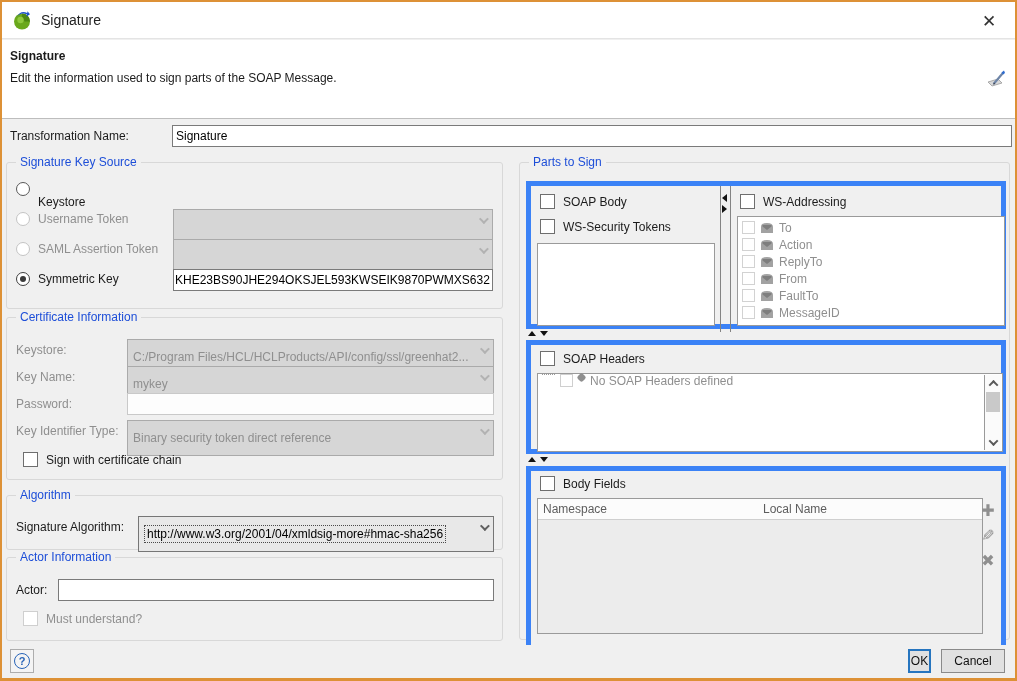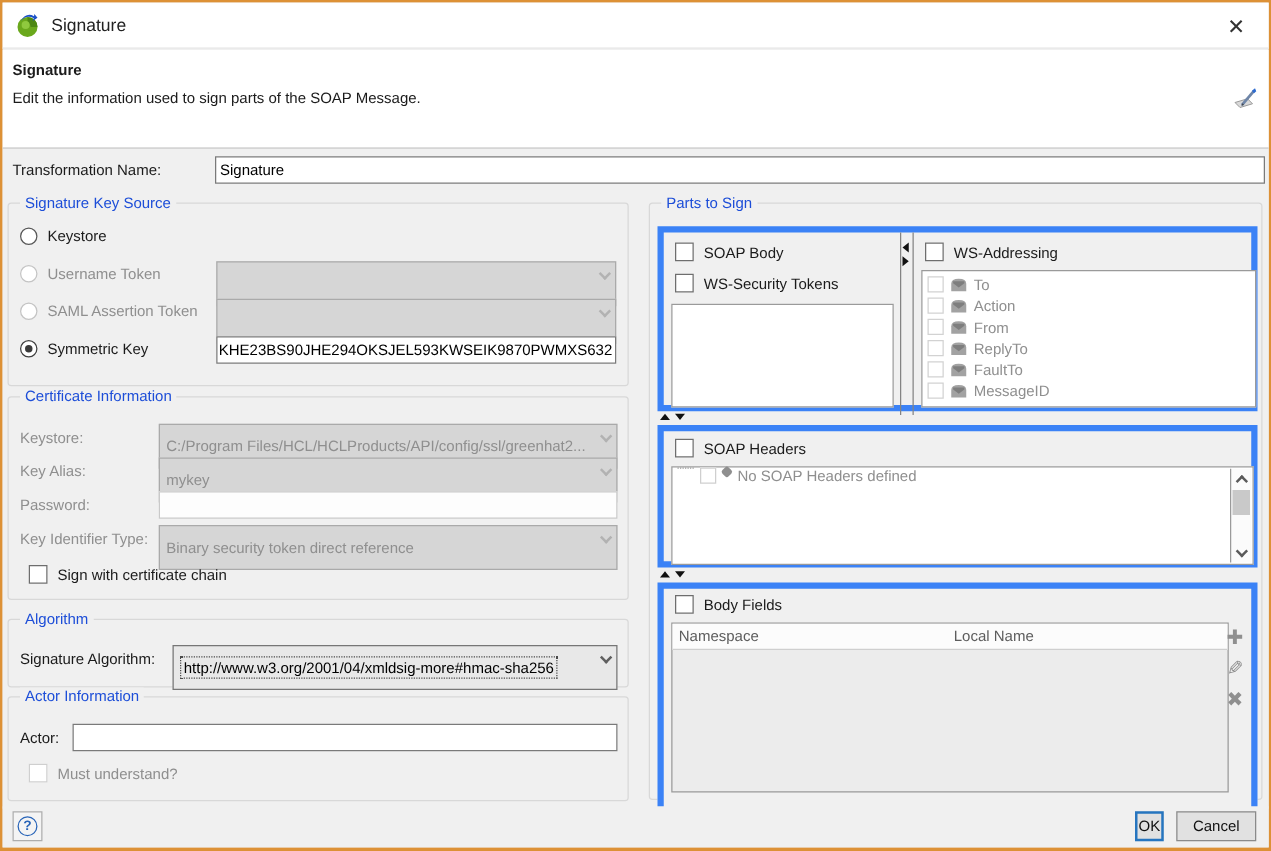--- a/index.html
+++ b/index.html
@@ -139,21 +139,21 @@
 
   <div class="content">
 
     <span class="lbl" style="left:8px; top:10px;">Transformation Name:</span>
     <input class="tinput" style="left: 170px; top: 6px; width: 840px;" value="Signature">
 
     <div class="grp" style="left:4px; top:43px; width:497px; height:147px;">
       <span class="grp-legend">Signature Key Source</span>
 
       <span class="radio" style="left:9px; top:19px;"></span>
-      <span class="lbl" style="left:31px; top:19px;text-align:right;">Keystore</span>
+      <span class="lbl" style="left:31px; top:32px;text-align:right;">Keystore</span>
 
       <span class="radio dis" style="left:9px; top:49px;"></span>
       <span class="lbl dis" style="left:31px; top:49px;">Username Token</span>
       <div class="combo" style="left:166px; top:46px; width:320px;">
           <span class="chev"></span>
         </div>
 
       <span class="radio dis" style="left:9px; top:79px;"></span>
       <span class="lbl dis" style="left:31px; top:79px;">SAML Assertion Token</span>
       <div class="combo" style="left:166px; top:76px; width:320px;">
@@ -167,21 +167,21 @@
 
     <div class="grp" style="left:4px; top:198px; width:497px; height:163px;">
       <span class="grp-legend">Certificate Information</span>
 
       <span class="lbl dis" style="left:9px; top:25px;">Keystore:</span>
       <div class="combo" style="left:120px; top:21px; width:367px;">
         <span>C:/Program Files/HCL/HCLProducts/API/config/ssl/greenhat2...</span>
         <span class="chev"></span>
       </div>
 
-      <span class="lbl dis" style="left:9px; top:52px;">Key Alias:</span>
+      <span class="lbl dis" style="left:9px; top:52px;">Key Name:</span>
       <div class="combo" style="left:120px; top:48px; width:367px;">
         <span>mykey</span>
         <span class="chev"></span>
       </div>
 
       <span class="lbl dis" style="left:9px; top:79px;">Password:</span>
       <input class="tinput dis" style="left: 120px; top: 75px; width: 367px;">
 
       <span class="lbl dis" style="left:9px; top:106px;">Key Identifier Type:</span>
       <div class="combo" style="left:120px; top:102px; width:367px;">
@@ -247,29 +247,29 @@
                   <path d="M2.5 4.5 L7 8 L11.5 4.5 L11.5 3 L2.5 3 Z" fill="#7e7e7e"></path>
                 </svg>
               <span class="ilabel">Action</span>
             </div>
             <div class="wsitem">
               <span class="icb"></span>
               <svg width="14" height="12" viewBox="0 0 14 12">
                   <path d="M1 11 V5 Q1 1 7 1 Q13 1 13 5 V11 Z" fill="#a2a2a2"></path>
                   <path d="M2.5 4.5 L7 8 L11.5 4.5 L11.5 3 L2.5 3 Z" fill="#7e7e7e"></path>
                 </svg>
+              <span class="ilabel">ReplyTo</span>
+            </div>
+            <div class="wsitem">
+              <span class="icb"></span>
+              <svg width="14" height="12" viewBox="0 0 14 12">
+                  <path d="M1 11 V5 Q1 1 7 1 Q13 1 13 5 V11 Z" fill="#a2a2a2"></path>
+                  <path d="M2.5 4.5 L7 8 L11.5 4.5 L11.5 3 L2.5 3 Z" fill="#7e7e7e"></path>
+                </svg>
               <span class="ilabel">From</span>
-            </div>
-            <div class="wsitem">
-              <span class="icb"></span>
-              <svg width="14" height="12" viewBox="0 0 14 12">
-                  <path d="M1 11 V5 Q1 1 7 1 Q13 1 13 5 V11 Z" fill="#a2a2a2"></path>
-                  <path d="M2.5 4.5 L7 8 L11.5 4.5 L11.5 3 L2.5 3 Z" fill="#7e7e7e"></path>
-                </svg>
-              <span class="ilabel">ReplyTo</span>
             </div>
             <div class="wsitem">
               <span class="icb"></span>
               <svg width="14" height="12" viewBox="0 0 14 12">
                   <path d="M1 11 V5 Q1 1 7 1 Q13 1 13 5 V11 Z" fill="#a2a2a2"></path>
                   <path d="M2.5 4.5 L7 8 L11.5 4.5 L11.5 3 L2.5 3 Z" fill="#7e7e7e"></path>
                 </svg>
               <span class="ilabel">FaultTo</span>
             </div>
             <div class="wsitem">

